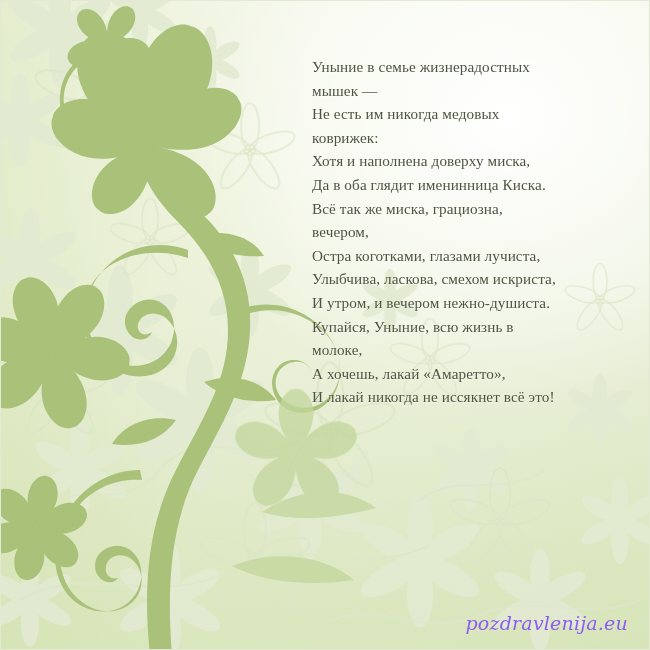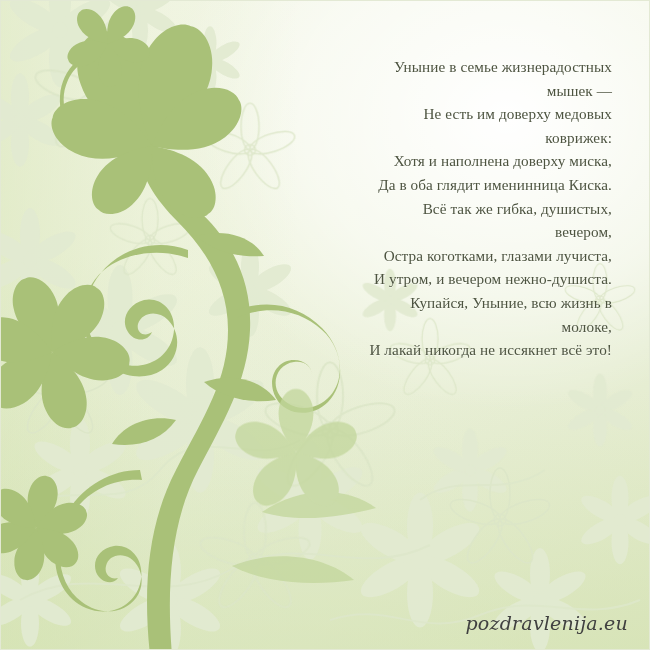--- a/index.html
+++ b/index.html
@@ -47,33 +47,32 @@
     position: absolute;
     left: 312px;
     top: 55px;
     width: 300px;
     color: #4d5440;
     font-size: 15.2px;
     line-height: 23.6px;
     letter-spacing: 0.1px;
     font-family: "Liberation Serif", serif;
     text-shadow: 0 1px 0 rgba(255,255,255,0.55);
-    text-align: right;
   }
   .poem .line {
     white-space: normal;
   }
   .signature {
     position: absolute;
     right: 22px;
     bottom: 16px;
     font-family: "DejaVu Serif", serif;
     font-style: italic;
     font-size: 19px;
-    color: #404040;
+    color: #8b5cf6;
     letter-spacing: 0.2px;
   }
   .frame {
     position: absolute;
     inset: 0;
     border: 1px solid #e3e9d4;
     pointer-events: none;
   }
 </style>
 </head>
@@ -239,29 +238,31 @@
         <use href="#bigFlower" transform="rotate(144)"></use>
         <use href="#bigFlower" transform="rotate(216)"></use>
         <use href="#bigFlower" transform="rotate(288)"></use>
       </g>
     </g>
   </svg>
 
   <div class="poem">
     <div class="line">Уныние в семье жизнерадостных</div>
     <div class="line">мышек —</div>
-    <div class="line">Не есть им доверху медовых</div>
+    <div class="line">Не есть им никогда медовых</div>
     <div class="line">коврижек:</div>
     <div class="line">Хотя и наполнена доверху миска,</div>
     <div class="line">Да в оба глядит именинница Киска.</div>
-    <div class="line">Всё так же гибка, душистых,</div>
+    <div class="line">Всё так же миска, грациозна,</div>
     <div class="line">вечером,</div>
     <div class="line">Остра коготками, глазами лучиста,</div>
+    <div class="line">Улыбчива, ласкова, смехом искриста,</div>
     <div class="line">И утром, и вечером нежно-душиста.</div>
     <div class="line">Купайся, Уныние, всю жизнь в</div>
     <div class="line">молоке,</div>
+    <div class="line">А хочешь, лакай «Амаретто»,</div>
     <div class="line">И лакай никогда не иссякнет всё это!</div>
   </div>
 
   <div class="signature">pozdravlenija.eu</div>
 
   <div class="frame"></div>
 </div>
 
 </body></html>

